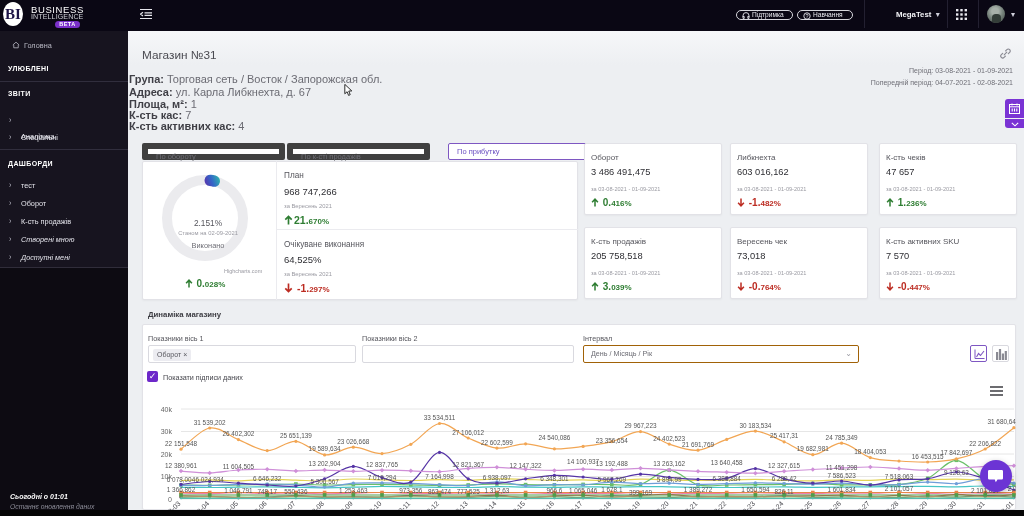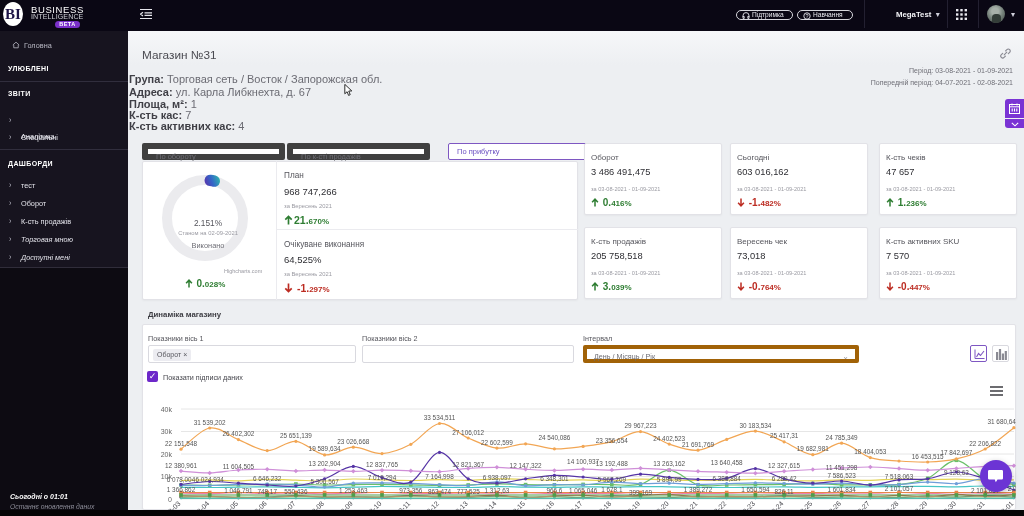--- a/index.html
+++ b/index.html
@@ -63,21 +63,21 @@
   .kcard .kv { display:block; margin-top:5px; }
   .kcard .kd { display:block; margin-top:9px; }
   .kcard .pct { display:block; margin-top:5px; }
 
   
   #dyntitle { position:absolute; left:148px; top:309.5px; font-size:7.8px; font-weight:bold; color:#3c3c42; }
   #card2 { left:142px; top:324px; width:874px; height:186px; }
   .flabel { position:absolute; font-size:7.2px; color:#55555c; }
   .finput { position:absolute; top:345px; height:18px; background:#fff; border:1px solid #d9d9df; border-radius:2px; }
   .ftag { position:absolute; left:4px; top:2.5px; height:12px; background:#ececf1; border-radius:2px; font-size:7px; color:#55555c; line-height:12px; padding:0 4px; }
-  #fsel { position:absolute; left:583px; top:345px; width:276px; height:18px; background:#fff; border:4px solid #a16207; border-radius:2px; font-size:7.2px; color:#6b6b73; line-height:16px; padding-left:7px; }
+  #fsel { position:absolute; left:583px; top:345px; width:276px; height:18px; background:#fff; border:1px solid #a16207; border-radius:2px; font-size:7.2px; color:#6b6b73; line-height:16px; padding-left:7px; }
   #fsel .sc { position:absolute; right:6px; top:0; color:#9a9aa2; font-size:8px; }
   .icobtn { position:absolute; top:345px; width:17px; height:17px; background:#fff; border:1px solid #d9d9df; border-radius:2px; }
   #icob1 { border-color:#7e57c2; }
   #chk { position:absolute; left:147px; top:371px; width:11px; height:11px; background:#6d28c9; border-radius:2px; color:#fff; font-size:9px; line-height:11px; text-align:center; }
   #chklab { position:absolute; left:163px; top:373px; font-size:7.2px; color:#45454c; }
   #burger { position:absolute; left:990px; top:386px; }
 
   #botbar { position:absolute; left:0; top:510px; width:1024px; height:6px; background:#050505; }
   #chat { position:absolute; left:980px; top:460px; width:32px; height:32px; border-radius:50%; background:#6c34d4; box-shadow:0 2px 6px rgba(0,0,0,0.25); }
 </style>
@@ -105,21 +105,21 @@
 <div class="stxt" style="top:133px;">Спеціальні</div>
 <div class="sdiv" style="top:149px;"></div>
 <div class="shead" style="top:160px;">ДАШБОРДИ</div>
 <div class="chv" style="top:181px;">›</div>
 <div class="stxt" style="top:181px;">тест</div>
 <div class="chv" style="top:199px;">›</div>
 <div class="stxt" style="top:199px;">Оборот</div>
 <div class="chv" style="top:217px;">›</div>
 <div class="stxt" style="top:217px;">К-сть продажів</div>
 <div class="chv" style="top:235px;">›</div>
-<div class="stxt" style="top:235px; font-style:italic;">Торговая мною</div>
+<div class="stxt" style="top:235px; font-style:italic;">Створені мною</div>
 <div class="chv" style="top:253px;">›</div>
 <div class="stxt" style="top:253px; font-style:italic;">Доступні мені</div>
 <div id="sfoot1">Сьогодні о 01:01</div>
 <div id="sfoot2">Останнє оновлення даних</div>
 
 <div id="topbar"></div>
 <svg class="abs" style="left:140px;top:8px;" width="12" height="12" viewBox="0 0 12 12">
     <path d="M0 1.5 H12 M4.5 4.8 H12 M4.5 7.4 H12 M0 10.5 H12 M3 4.2 L0.5 6.1 L3 8" stroke="#e6e6ec" stroke-width="1.2" fill="none"></path>
   </svg>
 <div class="pill" style="left:736px; width:57px;"><svg width="8" height="8" viewBox="0 0 8 8">
@@ -223,21 +223,21 @@
 
 <div class="kcard" style="left:584px; top:143px;">
     <span class="kt">Оборот</span>
     <span class="kv">3 486 491,475</span>
     <span class="kd">за 03-08-2021 - 01-09-2021</span>
     <span class="pct up"><svg width="8" height="9" viewBox="0 0 8 9" style="margin:0 1px -1px 0;">
         <path d="M4 8.5 V1.8 M1.1 4.2 L4 1.2 L6.9 4.2" stroke="#2e7d32" stroke-width="1.5" fill="none"></path>
       </svg> 0.<span class="dec">416%</span></span>
   </div>
 <div class="kcard" style="left:730px; top:143px;">
-    <span class="kt">Сьогодні</span>
+    <span class="kt">Либкнехта</span>
     <span class="kv">603 016,162</span>
     <span class="kd">за 03-08-2021 - 01-09-2021</span>
     <span class="pct dn"><svg width="8" height="9" viewBox="0 0 8 9" style="margin:0 1px -1px 0;">
         <path d="M4 0.5 V7.2 M1.1 4.8 L4 7.8 L6.9 4.8" stroke="#bc2c22" stroke-width="1.5" fill="none"></path>
       </svg> -1.<span class="dec">482%</span></span>
   </div>
 <div class="kcard" style="left:879px; top:143px;">
     <span class="kt">К-сть чеків</span>
     <span class="kv">47 657</span>
     <span class="kd">за 03-08-2021 - 01-09-2021</span>

